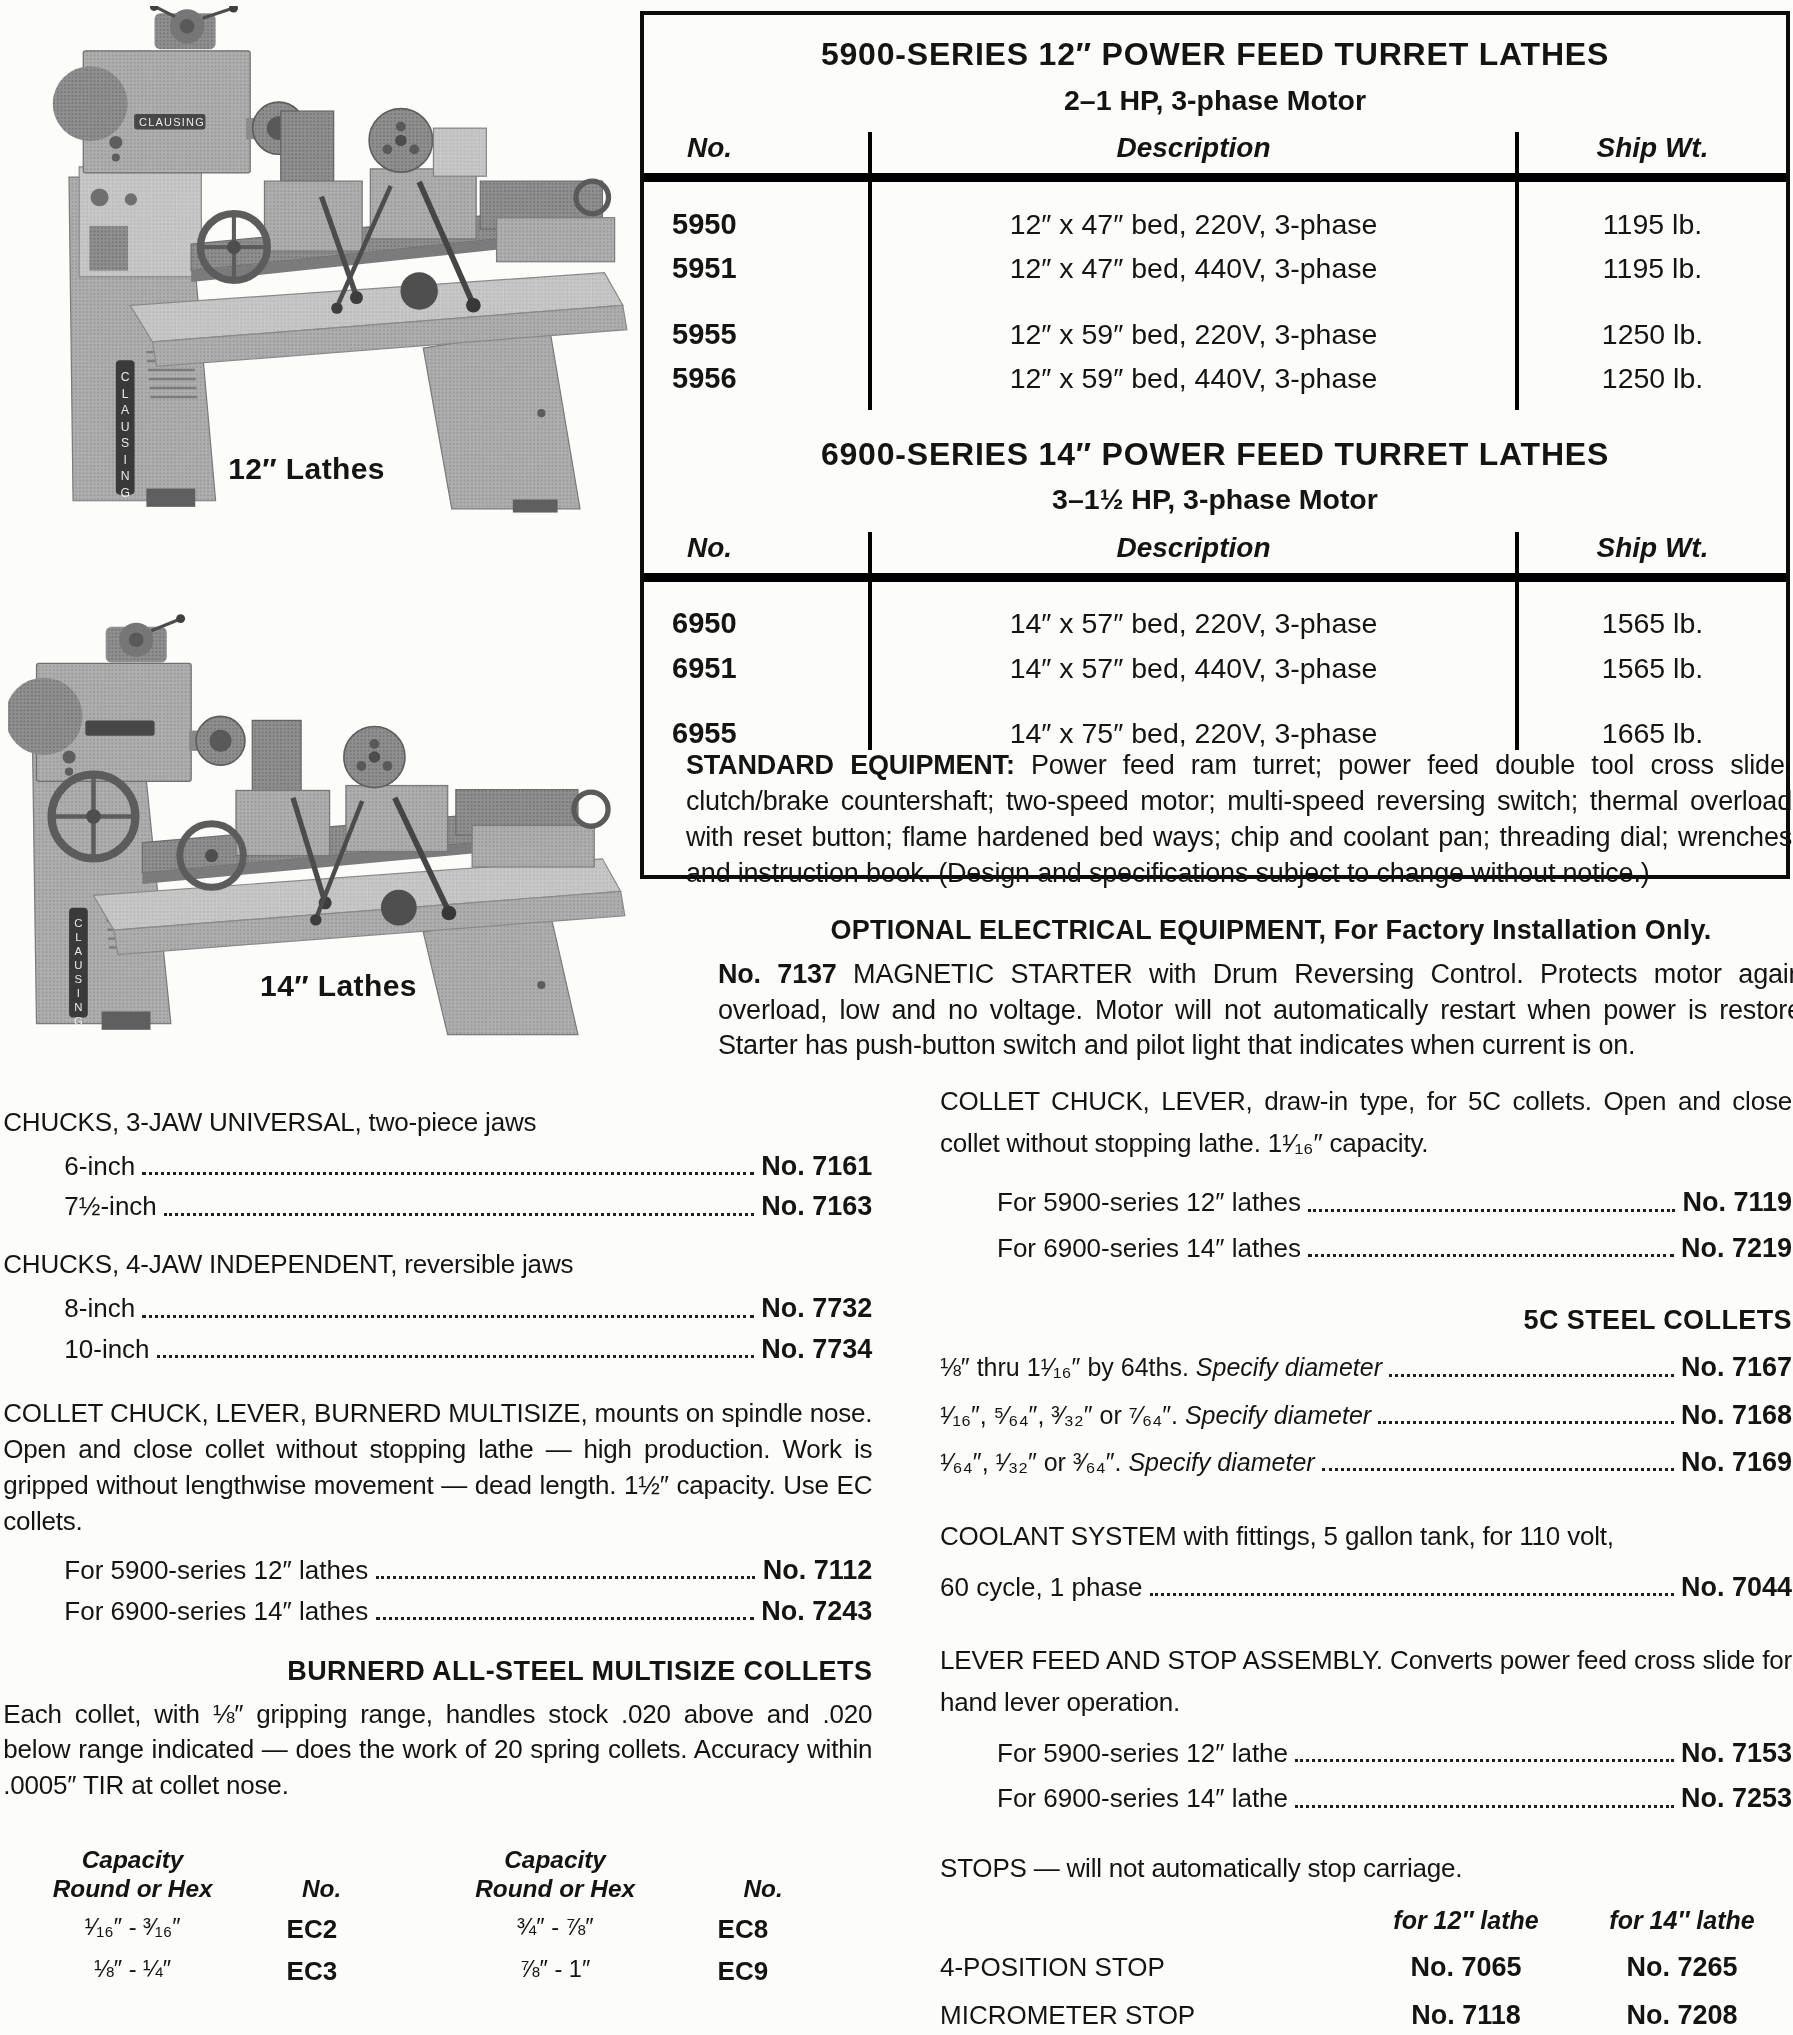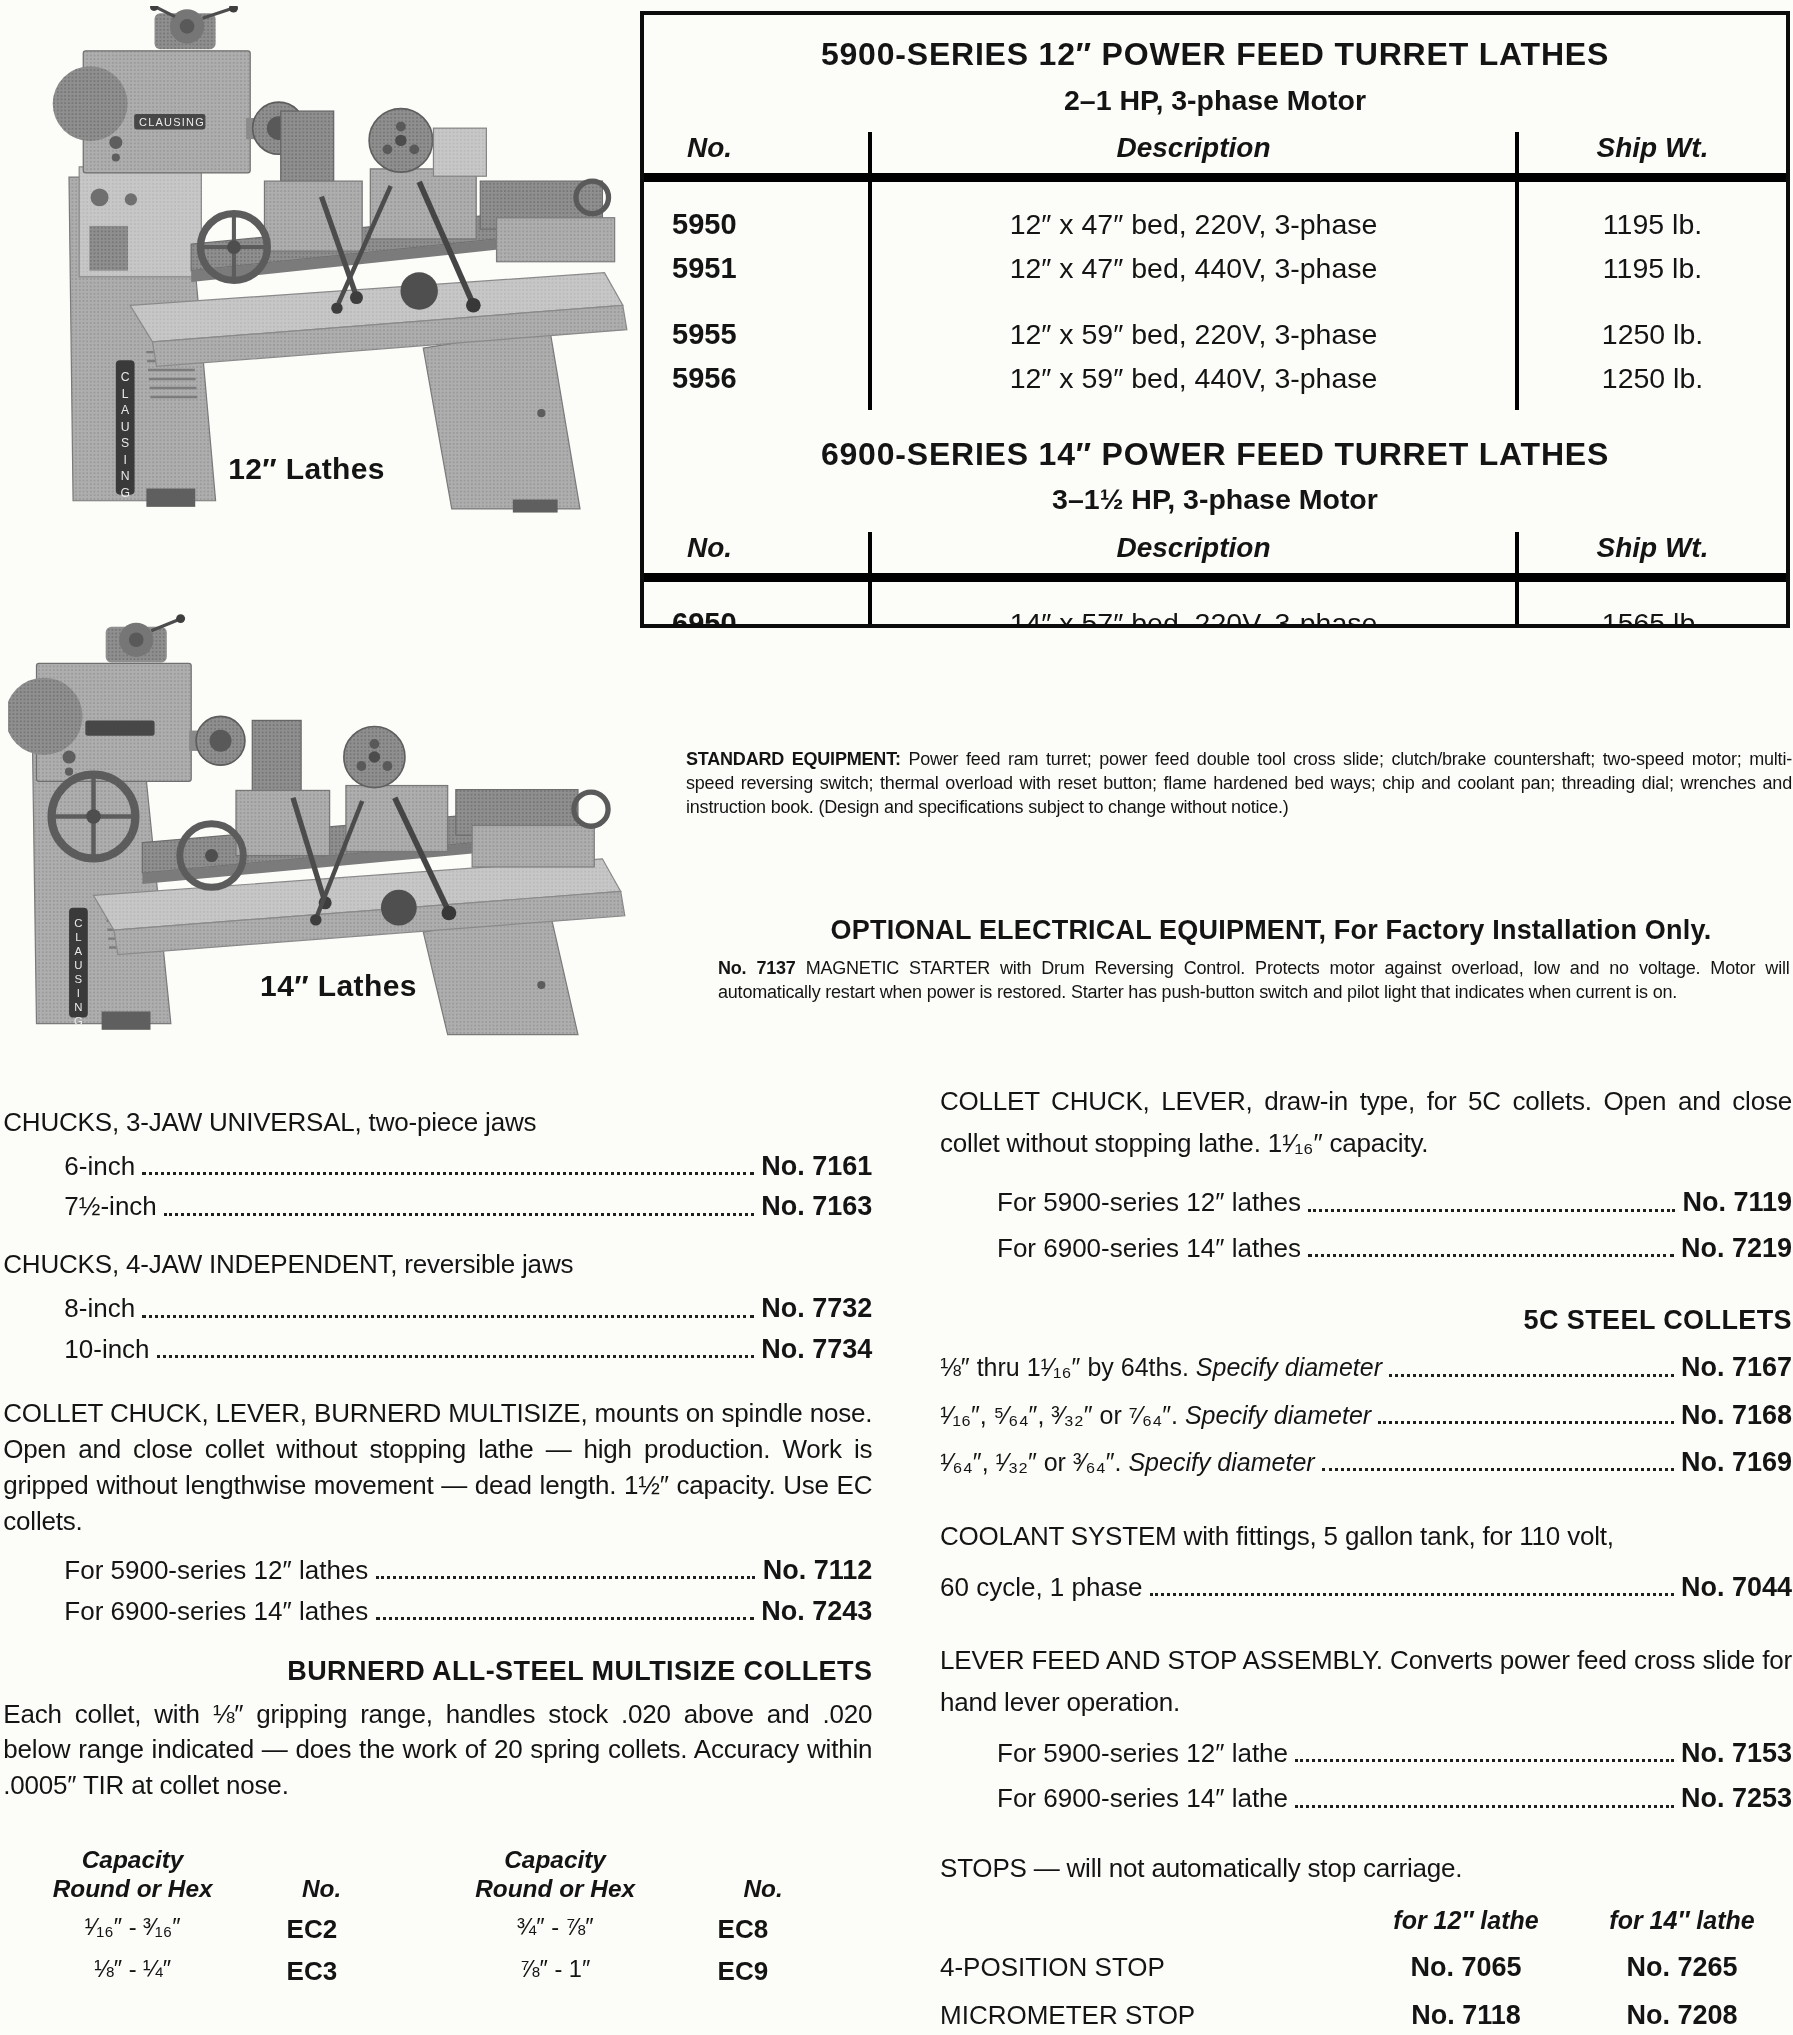--- a/index.html
+++ b/index.html
@@ -16,21 +16,21 @@
 
   
   .photo1 { position:absolute; left:12.2px;  top:6.1px;   width:623px; height:509px; }
   .photo2 { position:absolute; left:8.1px;  top:529px; width:629px; height:509px; }
   .caption { position:absolute; font-weight:700; font-size:30px; letter-spacing:0.4px; white-space:nowrap; }
   .cap12 { left:216px; top:446px; }
   .cap14 { left:252px; top:440px; }
 
   
   .spec-box {
-    position:absolute; left:640px; top:11.4px; width:1150px; height:617px;
+    position:absolute; left:640px; top:11.4px; width:1150px; height:868px;
     border:4.1px solid #0c0c0c; box-sizing:border-box; padding-top:21px; overflow:hidden;
   }
   .spec-title { text-align:center; font-weight:700; font-size:32px; letter-spacing:0.8px; }
   .spec-sub   { text-align:center; font-weight:700; font-size:28.5px; margin-top:10.6px; }
   .spec-grid  { display:grid; grid-template-columns:224px 1fr 267px; margin-top:15.5px; }
   .sg-h  { font-size:28px; font-weight:700; font-style:italic; padding-bottom:9px; border-bottom:9px solid #000; }
   .sg-h.no   { padding-left:43px; }
   .sg-h.desc { text-align:center; }
   .sg-h.wt   { text-align:center; }
   .mid   { border-left:4.9px solid #000; border-right:4.9px solid #000; }
@@ -38,21 +38,21 @@
   .sg-sp2 { height:21px; }
   .sg-tail{ height:14.7px; }
   .sg-c   { font-size:28.5px; padding-top:11.4px; }
   .sg-no  { font-weight:700; padding-left:28px; font-size:29px; }
   .sg-desc{ text-align:center; }
   .sg-wt  { text-align:center; }
   .sec2   { margin-top:26px; }
 
   
   .std { position:absolute; left:686px; top:748px; width:1106px; }
-  .std p, .opt p { font-size:18px; line-height:1.33; letter-spacing:-0.2px; text-align:justify; }
+  .std p, .opt p { font-size:27px; line-height:1.33; letter-spacing:-0.2px; text-align:justify; }
   .opt { position:absolute; left:718px; top:915px; width:1106px; }
   .opt-head { text-align:center; font-weight:700; font-size:27px; letter-spacing:0.2px; }
   .opt p { margin-top:10.6px; }
 
   
   .colL { position:absolute; left:3.3px;    top:1080px; width:869px; }
   .colR { position:absolute; left:940px; top:1080px; width:852px; }
   .colR p.t { line-height:1.62; }
 
   .lrow { display:flex; align-items:baseline; }

